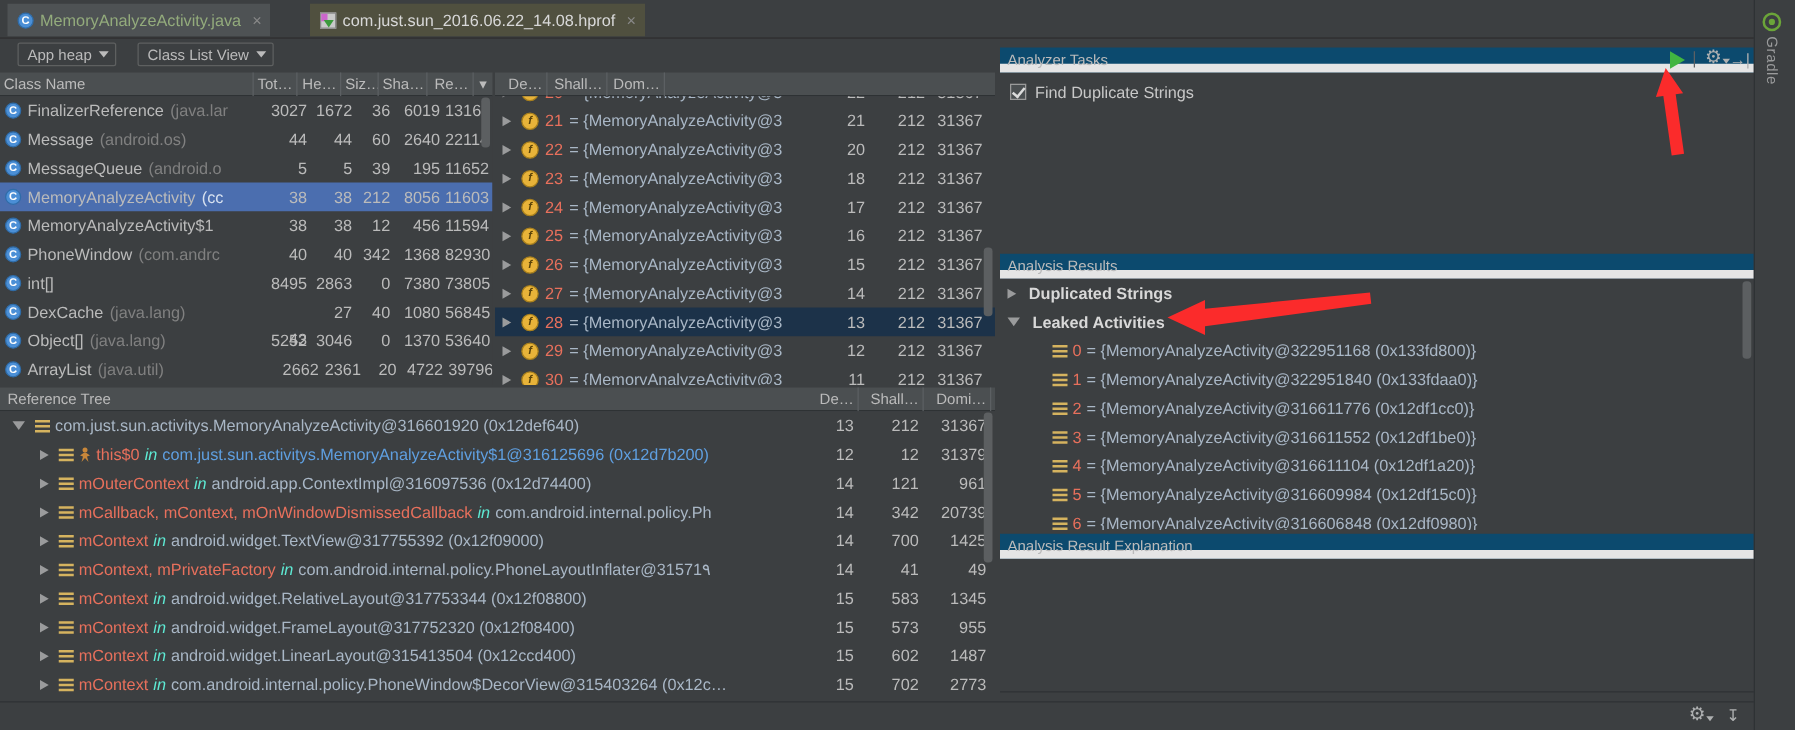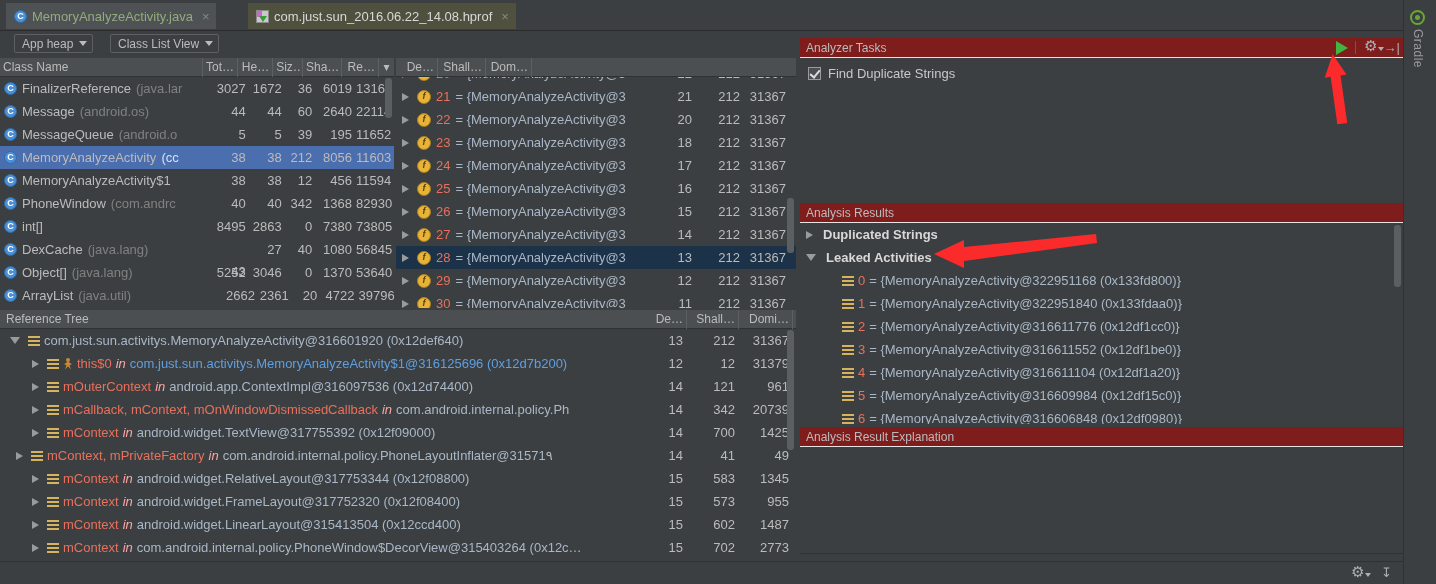--- a/index.html
+++ b/index.html
@@ -92,22 +92,22 @@
     height: 19px; line-height: 19px;
     box-sizing: border-box;
     border-right: 1px solid #5c6063;
     padding: 0 3px;
     overflow: hidden; white-space: nowrap;
   }
   .col-head .hcell.r { text-align: right; }
 
   .section-head {
     height: 20px; line-height: 20px;
-    background: #7f1d1d;
-    border-bottom: 1px solid #e5e5e5;
+    background: #0c4a6e;
+    border-bottom: 7px solid #e5e5e5;
     font-size: 12px; color: #bbbbbb;
     padding-left: 6px;
     box-sizing: border-box;
     position: relative;
   }
 
   .listbody {
     background: #3c3f41;
     overflow: hidden;
     position: relative;
@@ -174,21 +174,21 @@
   }
   .ico-person::after {
     content:""; position:absolute; left:1px; top:4px; width:8px; height:8px;
     background:#c9873a;
     clip-path: polygon(50% 0, 100% 35%, 70% 45%, 85% 100%, 50% 60%, 15% 100%, 30% 45%, 0 35%);
   }
 
   .idx { color: #e8705c; }
   .val { color: #a9b7c6; }
   .fieldname { color: #e8705c; }
-  .kw-in { color: #fca5a5; font-style: italic; }
+  .kw-in { color: #5eead4; font-style: italic; }
   .typename { color: #a9b7c6; }
   .linkname { color: #5f9fe0; }
 
   
   .cbrow {
     height: 23px; display: flex; align-items: center; gap: 7px;
     padding-left: 8px; font-size: 13px; color: #c8c8c8;
   }
   .cbox {
     width: 13px; height: 13px; box-sizing: border-box;
@@ -631,21 +631,21 @@
             </span>
             <span class="fieldname">mContext</span>
             <span class="kw-in">in</span>
             <span class="typename">android.widget.TextView@317755392 (0x12f09000)</span>
           </div>
           <div class="num" style="width:42px;">14</div>
           <div class="num" style="width:52px;">700</div>
           <div class="num" style="width:54px;">1425</div>
         </div>
         <div class="row">
-          <div style="width:645px; display:flex; align-items:center; gap:4px; overflow:hidden; box-sizing:border-box; padding-left:16px;">
+          <div style="width:645px; display:flex; align-items:center; gap:4px; overflow:hidden; box-sizing:border-box; padding-left:32px;">
             <span class="tri" style="margin-right:4px;"></span>
             <span class="ico-stack">
               <i></i>
               <i></i>
               <i></i>
             </span>
             <span class="fieldname">mContext, mPrivateFactory</span>
             <span class="kw-in">in</span>
             <span class="typename">com.android.internal.policy.PhoneLayoutInflater@31571٩</span>
           </div>

